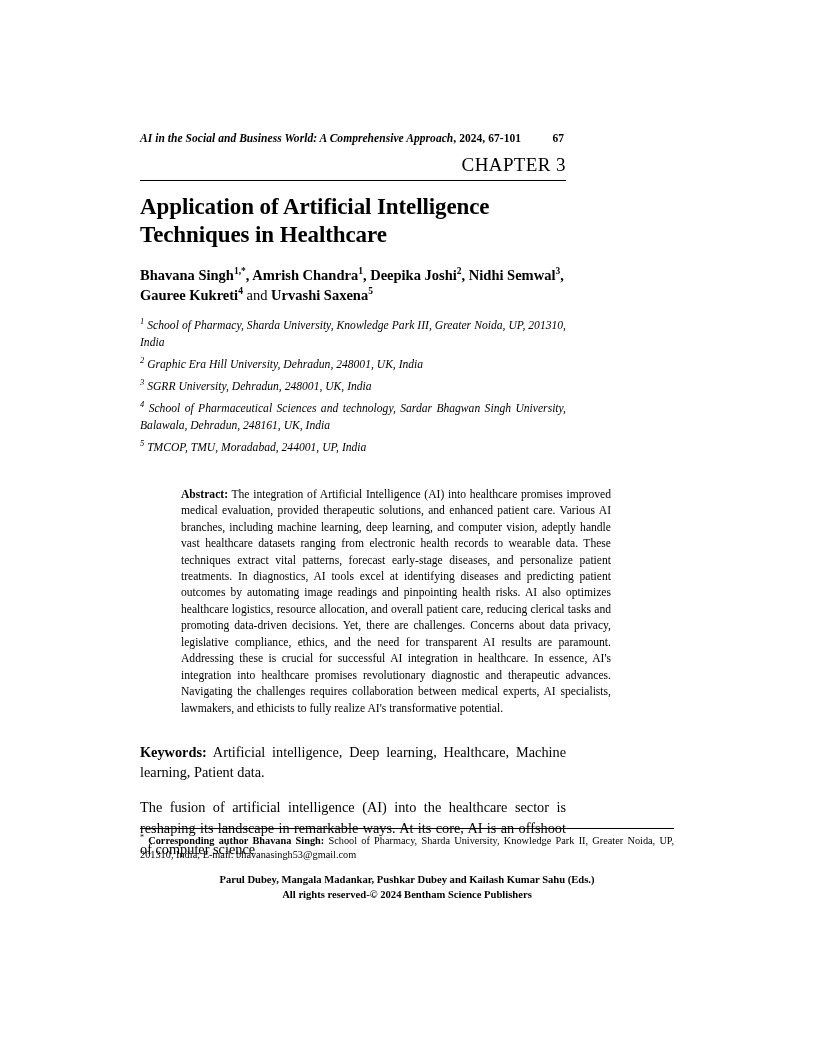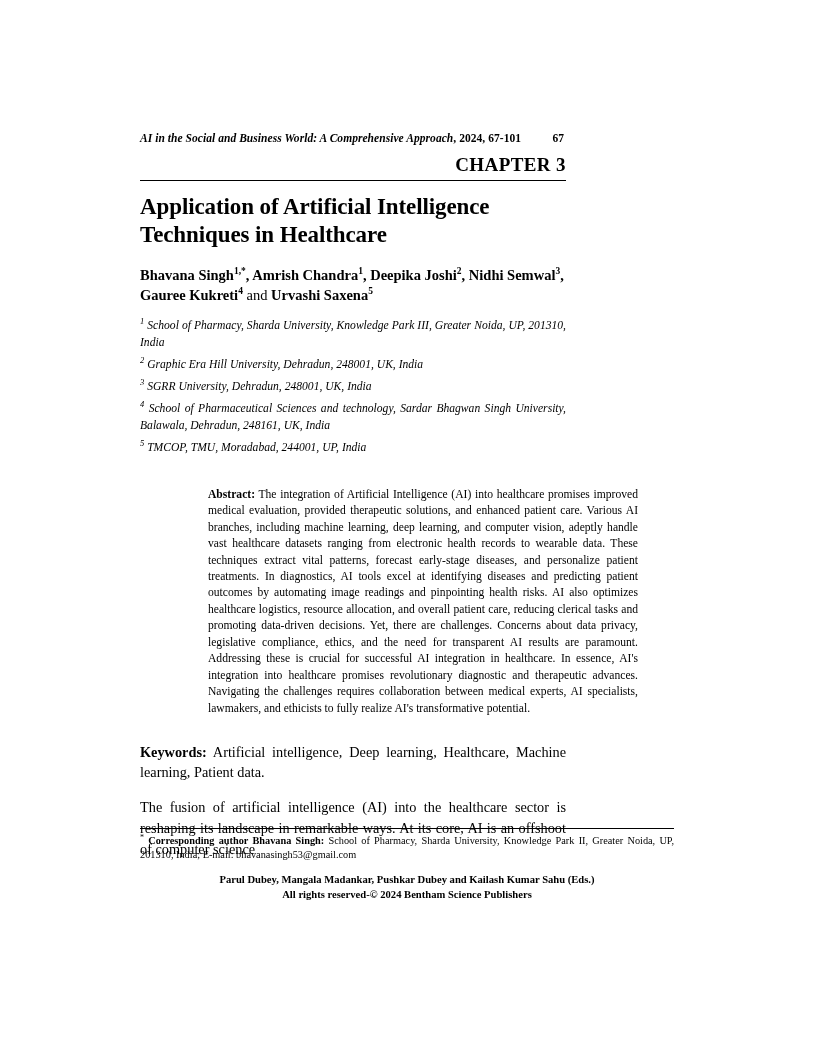--- a/index.html
+++ b/index.html
@@ -41,21 +41,21 @@
   }
   .running-head .rh-page {
     font-weight: bold;
     font-size: 11.5px;
     padding-right: 2px;
   }
   
   .chapter-label {
     text-align: right;
     font-size: 19px;
-    font-weight: bold;
+    font-weight: normal;
     letter-spacing: 0.4px;
     margin-top: 10px;
     margin-bottom: 4px;
   }
   .rule {
     border: 0;
     border-top: 1.6px solid #000;
     margin: 2px 0 12px 0;
   }
   
@@ -80,21 +80,21 @@
   .affil {
     font-size: 11.6px;
     font-style: italic;
     line-height: 1.45;
     margin-bottom: 2.5px;
     text-align: justify;
   }
   .affil sup { font-size: 8.5px; font-style: italic; vertical-align: super; }
   
   .abstract {
-    margin: 30px 0 0 68px;
+    margin: 30px 0 0 41px;
     width: 430px;
     font-size: 11.6px;
     line-height: 1.42;
     text-align: justify;
   }
   .abstract b { font-weight: bold; }
   
   .keywords {
     margin-top: 26px;
     font-size: 14.3px;

